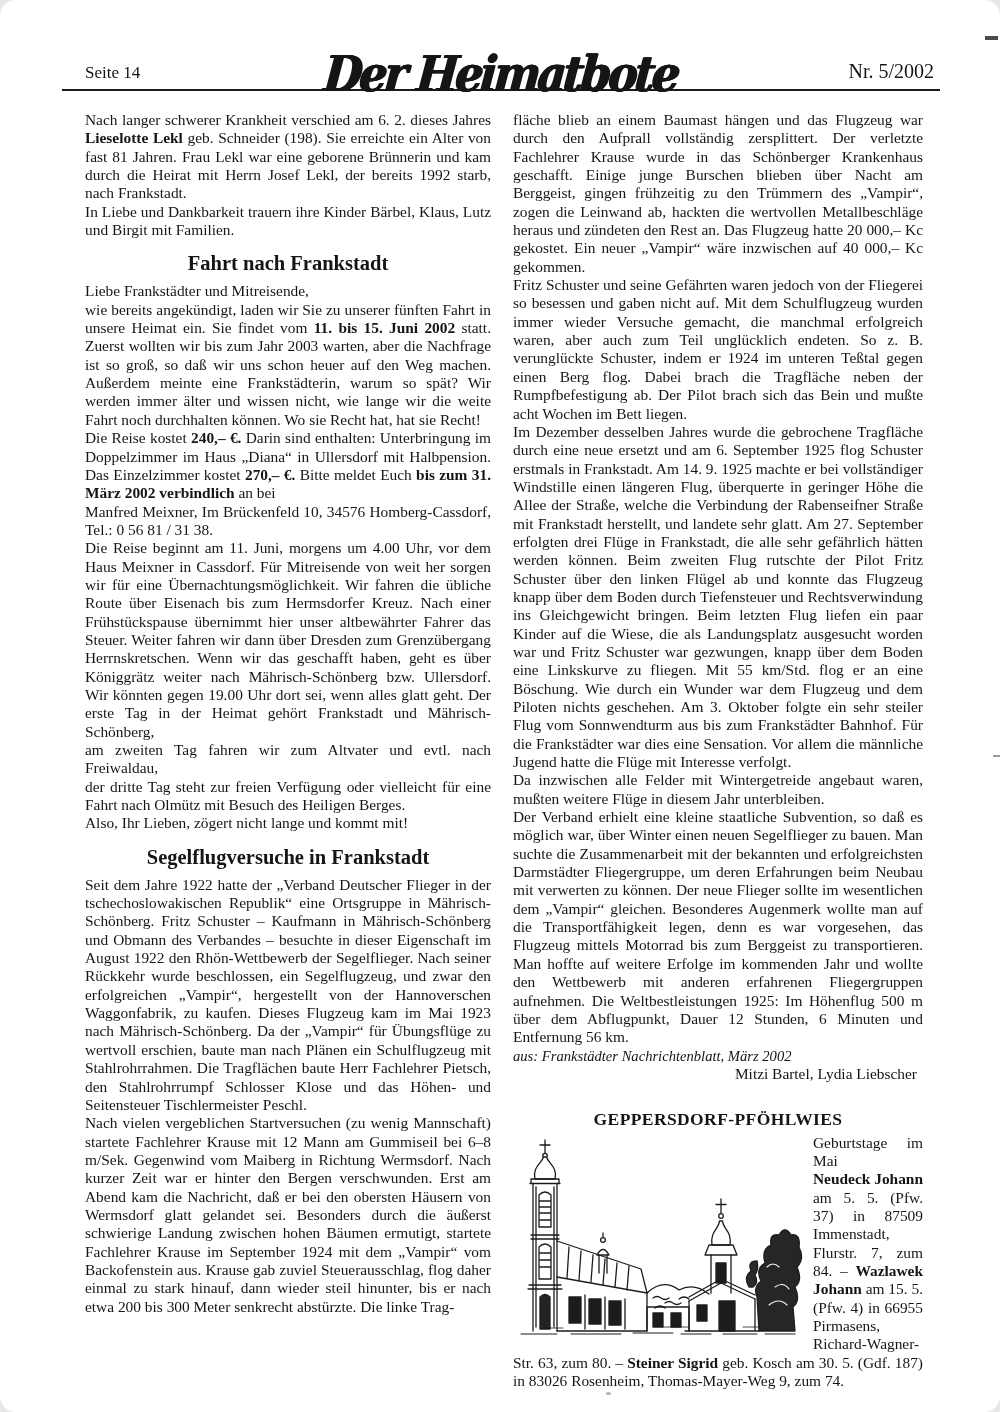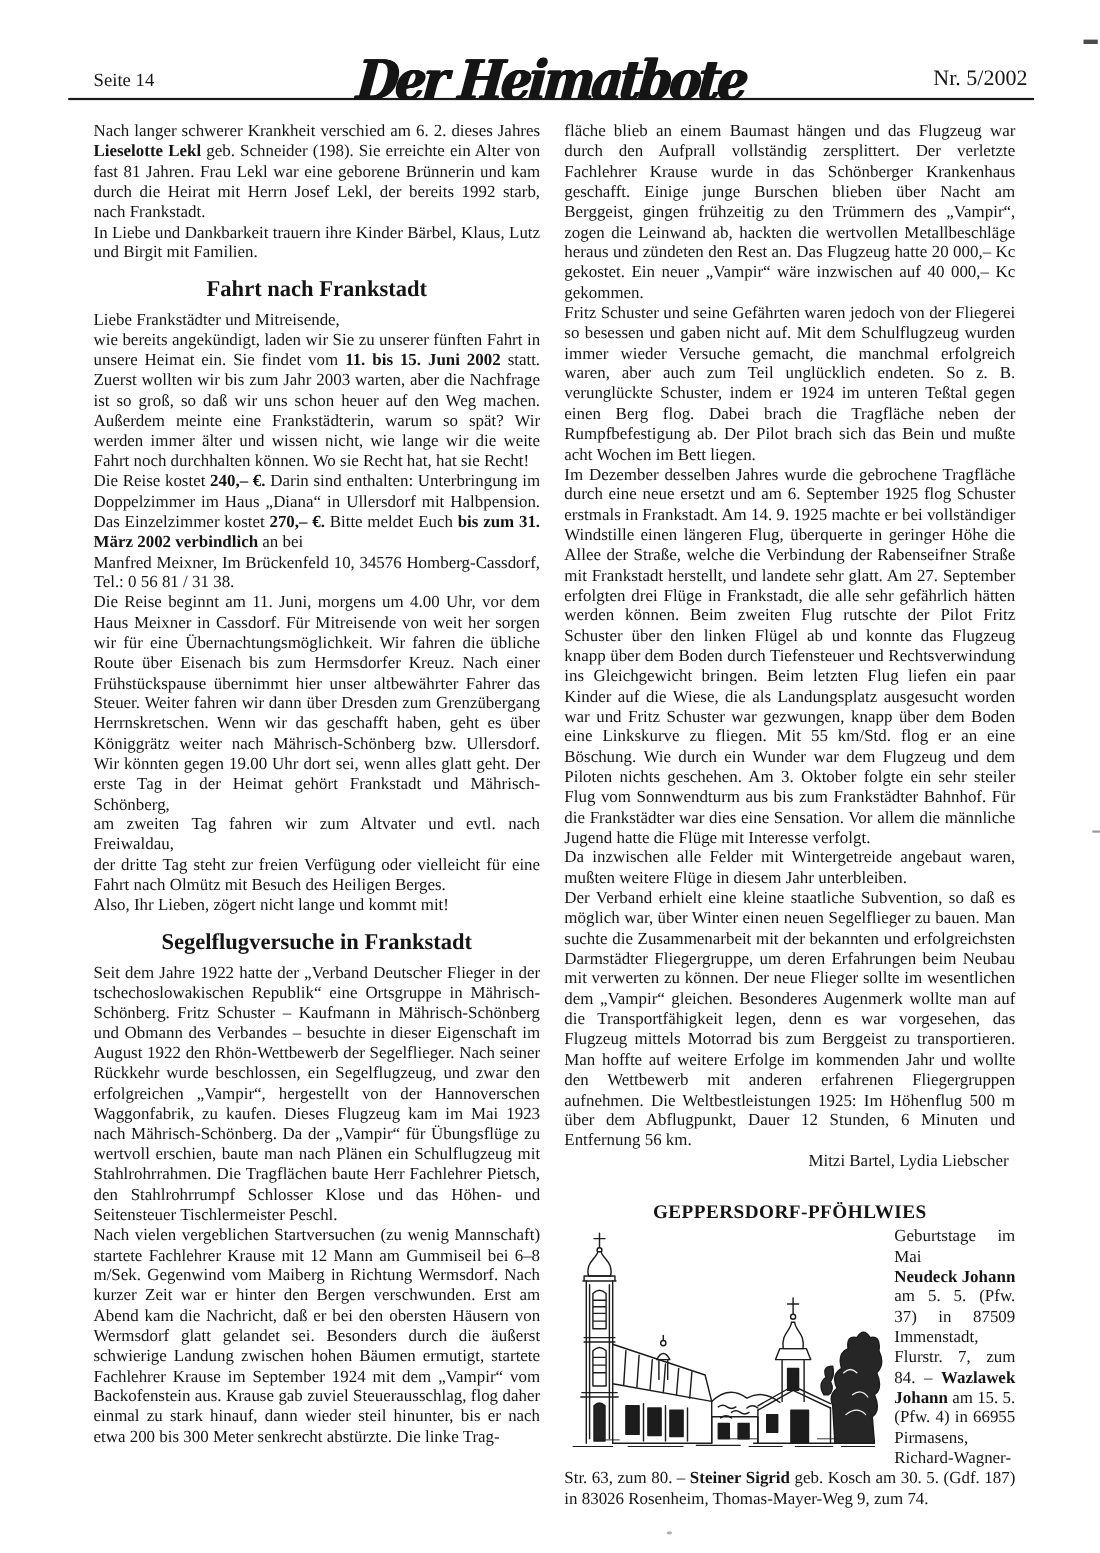--- a/index.html
+++ b/index.html
@@ -1,19 +1,20 @@
 <!DOCTYPE html>
 <html lang="de"><head>
 <meta charset="utf-8">
 <style>
   html,body{margin:0;padding:0;background:#e8e8e8;}
   .page{
     position:relative;width:1000px;height:1412px;margin:0 auto;
     background:#ffffff;color:#151515;overflow:hidden;
     font-family:"Liberation Serif","DejaVu Serif",serif;
+    border-radius:16px;
   }
   
   .header{position:absolute;left:62px;right:60px;top:0;height:89px;
     border-bottom:2.5px solid #1b1b1b;}
   .page-num{position:absolute;left:23px;bottom:6px;font-size:17px;}
   .issue{position:absolute;right:6px;bottom:6px;font-size:20px;}
   .masthead{
     position:absolute;left:50%;bottom:-10px;transform:translateX(-50%) skewX(-5deg) scaleY(1.12);
     font-family:"DejaVu Serif",serif;font-weight:bold;font-style:italic;
     font-size:44px;letter-spacing:-3px;white-space:nowrap;
@@ -72,20 +73,21 @@
   </div>
 
   <div class="col col-right">
     <div>
         <p class="par"><span>fläche blieb an einem Baumast hängen und das Flugzeug war durch den Aufprall vollständig zersplittert. Der verletzte Fachlehrer Krause wurde in das Schönberger Krankenhaus geschafft. Einige junge Burschen blieben über Nacht am Berggeist, gingen frühzeitig zu den Trümmern des „Vampir“, zogen die Leinwand ab, hackten die wertvollen Metallbeschläge heraus und zündeten den Rest an. Das Flugzeug hatte 20 000,– Kc gekostet. Ein neuer „Vampir“ wäre inzwischen auf 40 000,– Kc gekommen.</span></p>
         <p class="par"><span>Fritz Schuster und seine Gefährten waren jedoch von der Fliegerei so besessen und gaben nicht auf. Mit dem Schulflugzeug wurden immer wieder Versuche gemacht, die manchmal erfolgreich waren, aber auch zum Teil unglücklich endeten. So z. B. verunglückte Schuster, indem er 1924 im unteren Teßtal gegen einen Berg flog. Dabei brach die Tragfläche neben der Rumpfbefestigung ab. Der Pilot brach sich das Bein und mußte acht Wochen im Bett liegen.</span></p>
         <p class="par"><span>Im Dezember desselben Jahres wurde die gebrochene Tragfläche durch eine neue ersetzt und am 6. September 1925 flog Schuster erstmals in Frankstadt. Am 14. 9. 1925 machte er bei vollständiger Windstille einen längeren Flug, überquerte in geringer Höhe die Allee der Straße, welche die Verbindung der Rabenseifner Straße mit Frankstadt herstellt, und landete sehr glatt. Am 27. September erfolgten drei Flüge in Frankstadt, die alle sehr gefährlich hätten werden können. Beim zweiten Flug rutschte der Pilot Fritz Schuster über den linken Flügel ab und konnte das Flugzeug knapp über dem Boden durch Tiefensteuer und Rechtsverwindung ins Gleichgewicht bringen. Beim letzten Flug liefen ein paar Kinder auf die Wiese, die als Landungsplatz ausgesucht worden war und Fritz Schuster war gezwungen, knapp über dem Boden eine Linkskurve zu fliegen. Mit 55 km/Std. flog er an eine Böschung. Wie durch ein Wunder war dem Flugzeug und dem Piloten nichts geschehen. Am 3. Oktober folgte ein sehr steiler Flug vom Sonnwendturm aus bis zum Frankstädter Bahnhof. Für die Frankstädter war dies eine Sensation. Vor allem die männliche Jugend hatte die Flüge mit Interesse verfolgt.</span></p>
         <p class="par"><span>Da inzwischen alle Felder mit Wintergetreide angebaut waren, mußten weitere Flüge in diesem Jahr unterbleiben.</span></p>
         <p class="par"><span>Der Verband erhielt eine kleine staatliche Subvention, so daß es möglich war, über Winter einen neuen Segelflieger zu bauen. Man suchte die Zusammenarbeit mit der bekannten und erfolgreichsten Darmstädter Fliegergruppe, um deren Erfahrungen beim Neubau mit verwerten zu können. Der neue Flieger sollte im wesentlichen dem „Vampir“ gleichen. Besonderes Augenmerk wollte man auf die Transportfähigkeit legen, denn es war vorgesehen, das Flugzeug mittels Motorrad bis zum Berggeist zu transportieren. Man hoffte auf weitere Erfolge im kommenden Jahr und wollte den Wettbewerb mit anderen erfahrenen Fliegergruppen aufnehmen. Die Weltbestleistungen 1925: Im Höhenflug 500 m über dem Abflugpunkt, Dauer 12 Stunden, 6 Minuten und Entfernung 56 km.</span></p>
       </div>
+    <p class="par source">aus: Frankstädter Nachrichtenblatt, März 2002</p>
     <p class="par byline">Mitzi Bartel, Lydia Liebscher</p>
 
     <h3 class="section-title">GEPPERSDORF-PFÖHLWIES</h3>
     <div class="section-body">
 
       <svg class="illustration" viewBox="0 0 290 200" preserveAspectRatio="none" aria-hidden="true">
         <g stroke="#1c1c1c" fill="none" stroke-width="1.3" stroke-linecap="round" stroke-linejoin="round">
 
           <path d="M32 3 V16 M27 8 H37"></path>
           <circle cx="32" cy="18.5" r="2.2"></circle>

